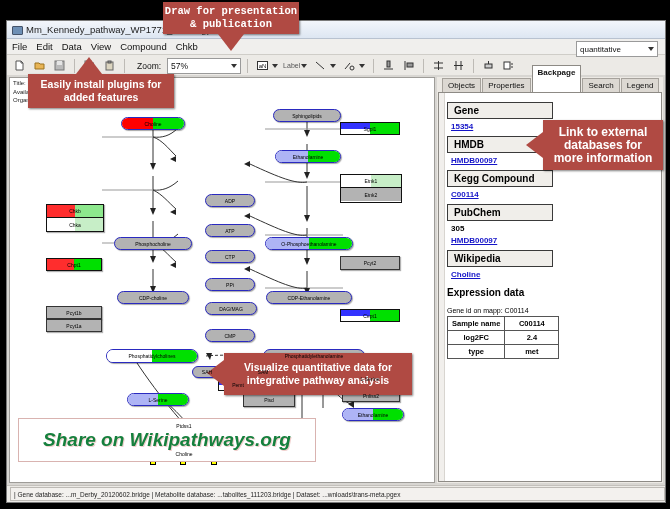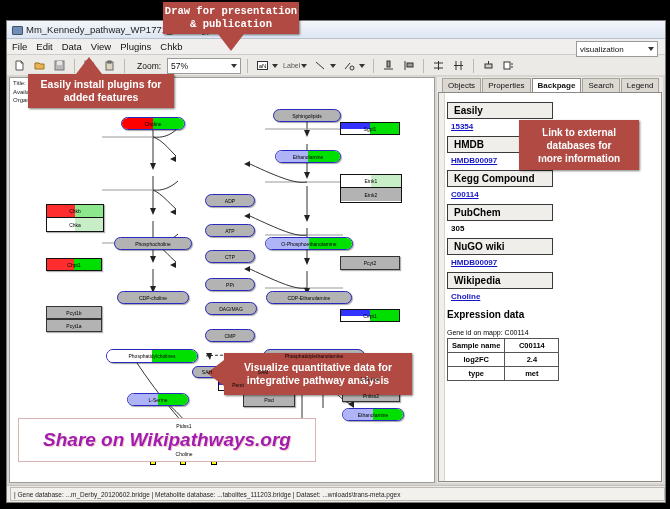--- a/index.html
+++ b/index.html
@@ -44,21 +44,21 @@
   .canvaswrap{position:relative;width:424px;background:#fff;border:1px solid #9e9c98;margin:2px 1px 2px 2px;overflow:hidden;}
   .rightwrap{position:relative;flex:1;margin:2px 2px 2px 1px;background:#ece9e4;display:flex;flex-direction:column;}
 
   
   .info{position:absolute;left:3px;top:1px;font-size:6px;color:#222;line-height:8.5px;}
 
   
   .tabs{display:flex;align-items:flex-end;height:15px;padding-left:5px;gap:1px;background:#ece9e4;}
   .tab{font-size:8px;padding:2px 5px 2px;background:#dcd8d2;border:1px solid #a6a29c;
        border-bottom:none;color:#111;line-height:9px;}
-  .tab.active{background:#fff;border-color:#8d8a85;padding-bottom:3px;margin-bottom:-1px;font-weight:bold;}
+  .tab.active{background:#fff;border-color:#8d8a85;padding-bottom:16px;margin-bottom:-1px;font-weight:bold;}
   .bpanel{flex:1;background:#fff;border:1px solid #8d8a85;margin:0 1px 1px 1px;position:relative;overflow:hidden;}
   .bpscroll{position:absolute;left:0;top:0;width:5px;bottom:0;background:#f1efec;border-right:1px solid #d8d5d0;}
   .bpinner{position:absolute;left:8px;top:4px;right:4px;bottom:2px;}
   .dbbox{display:inline-block;min-width:92px;border:1px solid #3a3a3a;background:#f0eeea;
          padding:2px 6px;font-size:10px;font-weight:bold;color:#000;margin-top:5px;}
   .dblink{display:block;font-size:8px;color:#1414c8;text-decoration:underline;margin:3px 0 0 4px;font-weight:bold;}
   .dbplain{display:block;font-size:8px;color:#000;margin:3px 0 0 4px;font-weight:bold;}
   .exprhead{font-size:10px;font-weight:bold;color:#000;margin-top:8px;}
   .geneid{font-size:7px;color:#000;margin-top:9px;}
   table.expr{border-collapse:collapse;margin-top:2px;padding-left:37px;}
@@ -92,41 +92,41 @@
            text-align:center;display:flex;align-items:center;justify-content:center;
            box-shadow:1px 1px 2px rgba(0,0,0,.5);line-height:13px;}
   .arrow-dn{position:absolute;width:0;height:0;border-left:13px solid transparent;
             border-right:13px solid transparent;border-top:17px solid #b04a43;}
   .arrow-up{position:absolute;width:0;height:0;border-left:13px solid transparent;
             border-right:13px solid transparent;border-bottom:17px solid #b04a43;}
   .arrow-lt{position:absolute;width:0;height:0;border-top:13px solid transparent;
             border-bottom:13px solid transparent;border-right:17px solid #b04a43;}
   .share{position:absolute;left:18px;top:418px;width:296px;height:42px;background:#fff;
          border:1px solid #d9b3b0;display:flex;align-items:center;justify-content:center;}
-  .share span{font-size:19px;font-style:italic;font-weight:bold;color:#a21caf;
+  .share span{font-size:19px;font-style:italic;font-weight:bold;color:#15803d;
               text-shadow:1px 1px 0 #f0cfcd;}
 </style>
 </head>
 <body>
 
 <div id="root">
 
   <div class="win">
 
     <div class="titlebar">
       <div class="tb-icon"></div>
       <div class="tb-title">Mm_Kennedy_pathway_WP1771_45176.gpml</div>
     </div>
 
     <div class="menubar">
       <span>File</span>
       <span>Edit</span>
       <span>Data</span>
       <span>View</span>
-      <span>Plugins</span>
+      <span>Compound</span>
       <span>Chkb</span>
     </div>
 
     <div class="toolbar">
       <div class="tbtn">
         <svg width="11" height="11" viewBox="0 0 11 11">
             <path d="M2 1h5l2 2v7H2z" fill="#fff" stroke="#555"></path>
             <path d="M7 1v2h2" fill="none" stroke="#555"></path>
           </svg>
       </div>
@@ -234,21 +234,21 @@
       <div class="tbtn">
         <svg width="11" height="11" viewBox="0 0 11 11">
             <rect x="1" y="2" width="6" height="7" fill="#fff" stroke="#333"></rect>
             <line x1="8" y1="4" x2="10" y2="4" stroke="#333"></line>
             <line x1="8" y1="7" x2="10" y2="7" stroke="#333"></line>
           </svg>
       </div>
     </div>
 
     <div class="visbox">
-      <span>visualization</span>
+      <span>quantitative</span>
       <div class="caret"></div>
     </div>
 
     <div class="body">
 
       <div class="canvaswrap">
 
         <div class="info">
           <div>Title:</div>
           <div>Availa</div>
@@ -516,33 +516,32 @@
           <div class="tab">Properties</div>
           <div class="tab active">Backpage</div>
           <div class="tab">Search</div>
           <div class="tab">Legend</div>
         </div>
 
         <div class="bpanel">
           <div class="bpscroll"></div>
           <div class="bpinner">
 
-            <div class="dbbox">Easily</div>
+            <div class="dbbox">Gene</div>
             <a class="dblink">15354</a>
 
             <div class="dbbox">HMDB</div>
             <a class="dblink">HMDB00097</a>
 
             <div class="dbbox">Kegg Compound</div>
             <a class="dblink">C00114</a>
 
             <div class="dbbox">PubChem</div>
             <span class="dbplain">305</span>
 
-            <div class="dbbox">NuGO wiki</div>
             <a class="dblink">HMDB00097</a>
 
             <div class="dbbox">Wikipedia</div>
             <a class="dblink">Choline</a>
 
             <div class="exprhead">Expression data</div>
             <div class="geneid">Gene id on mapp: C00114</div>
 
             <table class="expr">
               <tbody>
@@ -576,21 +575,21 @@
   </div>
 
   <div class="callout" style="left:163px;top:2px;width:136px;height:32px;font-size:10.5px;white-space:pre-line;font-family:Liberation Mono, monospace;">Draw for presentation
 &amp; publication</div>
   <div class="arrow-dn" style="left:218px;top:34px;"></div>
 
   <div class="callout" style="left:28px;top:74px;width:146px;height:34px;font-size:10.5px;white-space:pre-line;">Easily install plugins for
 added features</div>
   <div class="arrow-up" style="left:76px;top:57px;"></div>
 
-  <div class="callout" style="left:519px;top:120px;width:120px;height:50px;font-size:10px;white-space:pre-line;">Link  to external
+  <div class="callout" style="left:543px;top:120px;width:120px;height:50px;font-size:12px;white-space:pre-line;">Link  to external
 databases  for
 more information</div>
   <div class="arrow-lt" style="left:526px;top:132px;"></div>
 
   <div class="callout" style="left:224px;top:353px;width:188px;height:42px;font-size:10.5px;white-space:pre-line;">Visualize quantitative data  for
 integrative pathway analysis</div>
   <div class="arrow-lt" style="left:207px;top:360px;"></div>
 
   <div class="share">
     <span>Share on Wikipathways.org</span>

